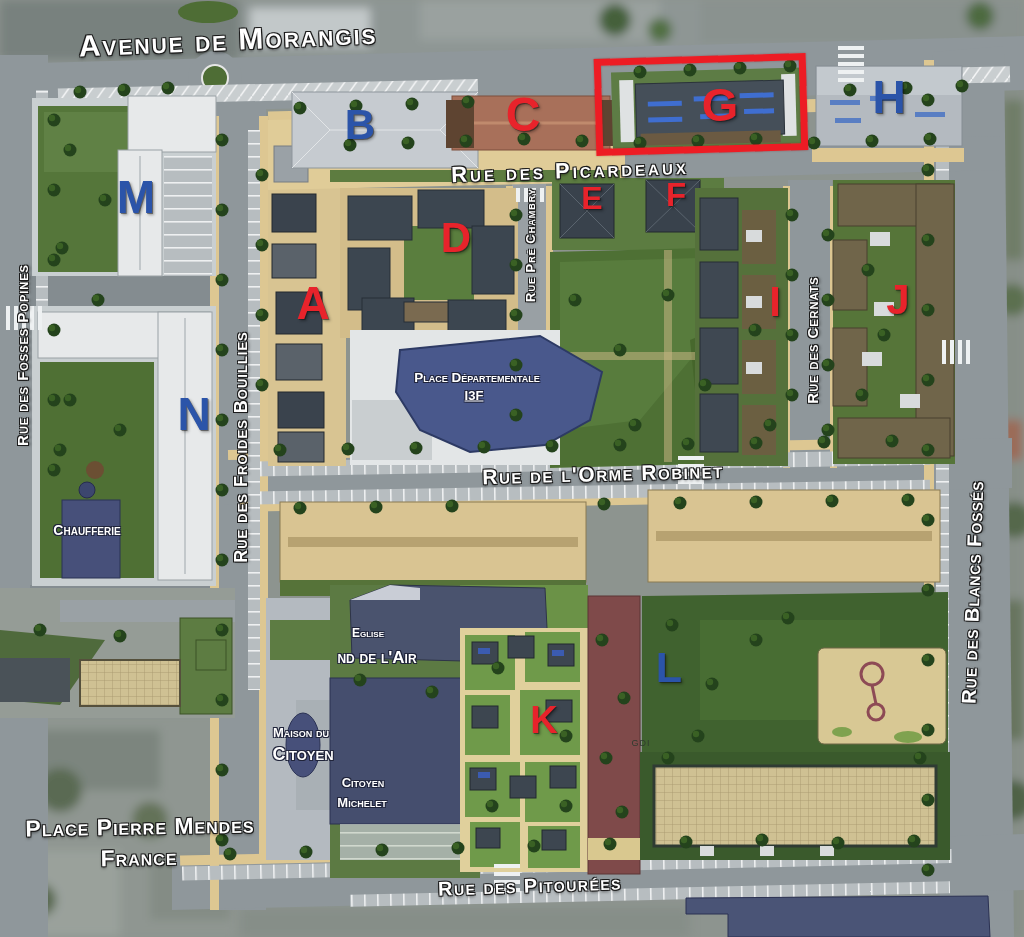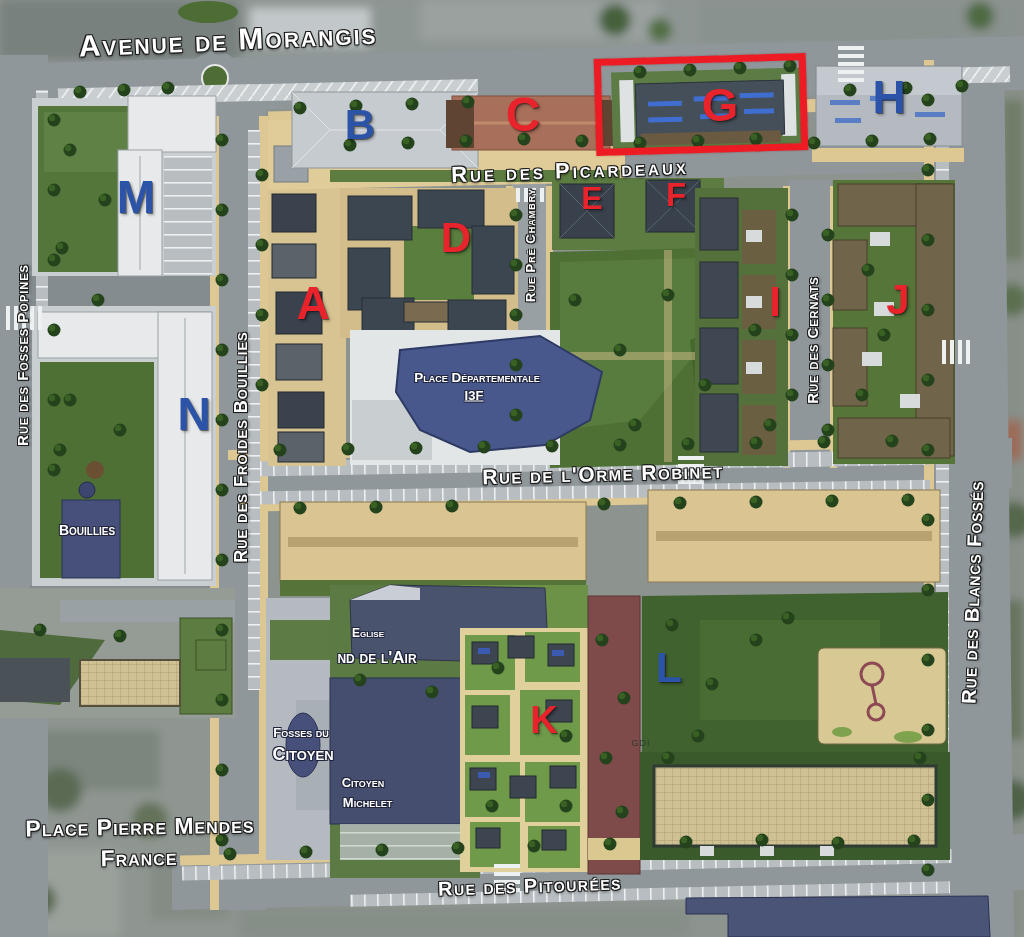--- a/index.html
+++ b/index.html
@@ -545,29 +545,29 @@
   <div class="street" style="left:603px;top:474px;font-size:21px;letter-spacing:1.5px;transform:translate(-50%,-50%) rotate(-1.5deg);">Rue de l'Orme Robinet</div>
   <div class="street" style="left:530px;top:886px;font-size:20px;letter-spacing:1.5px;transform:translate(-50%,-50%) rotate(-2deg);">Rue des Pitourées</div>
   <div class="street vert" style="left:22px;top:355px;font-size:15px;transform:translate(-50%,-50%) rotate(180deg);">Rue des Fosses Popines</div>
   <div class="street vert" style="left:241px;top:447px;font-size:18px;transform:translate(-50%,-50%) rotate(180deg);">Rue des Froides Bouillies</div>
   <div class="street vert" style="left:530px;top:245px;font-size:13px;transform:translate(-50%,-50%) rotate(180deg);">Rue Pré Chambry</div>
   <div class="street vert" style="left:812px;top:340px;font-size:15px;transform:translate(-50%,-50%) rotate(180deg);">Rue des Cernats</div>
   <div class="street vert" style="left:973px;top:592px;font-size:20px;transform:translate(-50%,-50%) rotate(182deg);">Rue des Blancs Fossés</div>
   <div class="street" style="left:140px;top:827px;font-size:23px;transform:translate(-50%,-50%) rotate(-1deg);">Place Pierre Mendes</div>
   <div class="street" style="left:139px;top:858px;font-size:23px;transform:translate(-50%,-50%) rotate(-1deg);">France</div>
 
-  <div class="fac" style="left:87px;top:530px;font-size:14px;transform:translate(-50%,-50%);">Bouillies</div>
+  <div class="fac" style="left:87px;top:530px;font-size:14px;transform:translate(-50%,-50%);">Chaufferie</div>
   <div class="fac" style="left:477px;top:377px;font-size:13.5px;transform:translate(-50%,-50%);">Place Départementale</div>
   <div class="fac" style="left:474px;top:395px;font-size:13px;transform:translate(-50%,-50%);text-decoration:underline;">I3F</div>
   <div class="fac" style="left:368px;top:633px;font-size:12px;transform:translate(-50%,-50%);">Eglise</div>
   <div class="fac" style="left:377px;top:658px;font-size:17px;transform:translate(-50%,-50%);">nd de l'Air</div>
-  <div class="fac" style="left:301px;top:732px;font-size:13px;transform:translate(-50%,-50%);">Fosses du</div>
+  <div class="fac" style="left:301px;top:732px;font-size:13px;transform:translate(-50%,-50%);">Maison du</div>
   <div class="fac" style="left:303px;top:754px;font-size:18px;transform:translate(-50%,-50%);">Citoyen</div>
   <div class="fac" style="left:363px;top:782px;font-size:13px;transform:translate(-50%,-50%);">Citoyen</div>
-  <div class="fac" style="left:362px;top:802px;font-size:13px;transform:translate(-50%,-50%);padding-left:11px;">Michelet</div>
+  <div class="fac" style="left:362px;top:802px;font-size:13px;transform:translate(-50%,-50%);">Michelet</div>
   <div class="tiny" style="left:641px;top:743px;transform:translate(-50%,-50%);">GDI</div>
 
   <div class="bletter red" style="left:313px;top:303px;font-size:46px;transform:translate(-50%,-50%);">A</div>
   <div class="bletter blue" style="left:360px;top:125px;font-size:42px;transform:translate(-50%,-50%);">B</div>
   <div class="bletter red" style="left:523px;top:114px;font-size:48px;transform:translate(-50%,-50%);">C</div>
   <div class="bletter red" style="left:456px;top:238px;font-size:42px;transform:translate(-50%,-50%);">D</div>
   <div class="bletter red" style="left:592px;top:198px;font-size:32px;transform:translate(-50%,-50%);">E</div>
   <div class="bletter red" style="left:676px;top:195px;font-size:33px;transform:translate(-50%,-50%);">F</div>
   <div class="bletter red" style="left:720px;top:104px;font-size:47px;transform:translate(-50%,-50%);">G</div>
   <div class="bletter blue" style="left:889px;top:97px;font-size:46px;transform:translate(-50%,-50%);">H</div>

